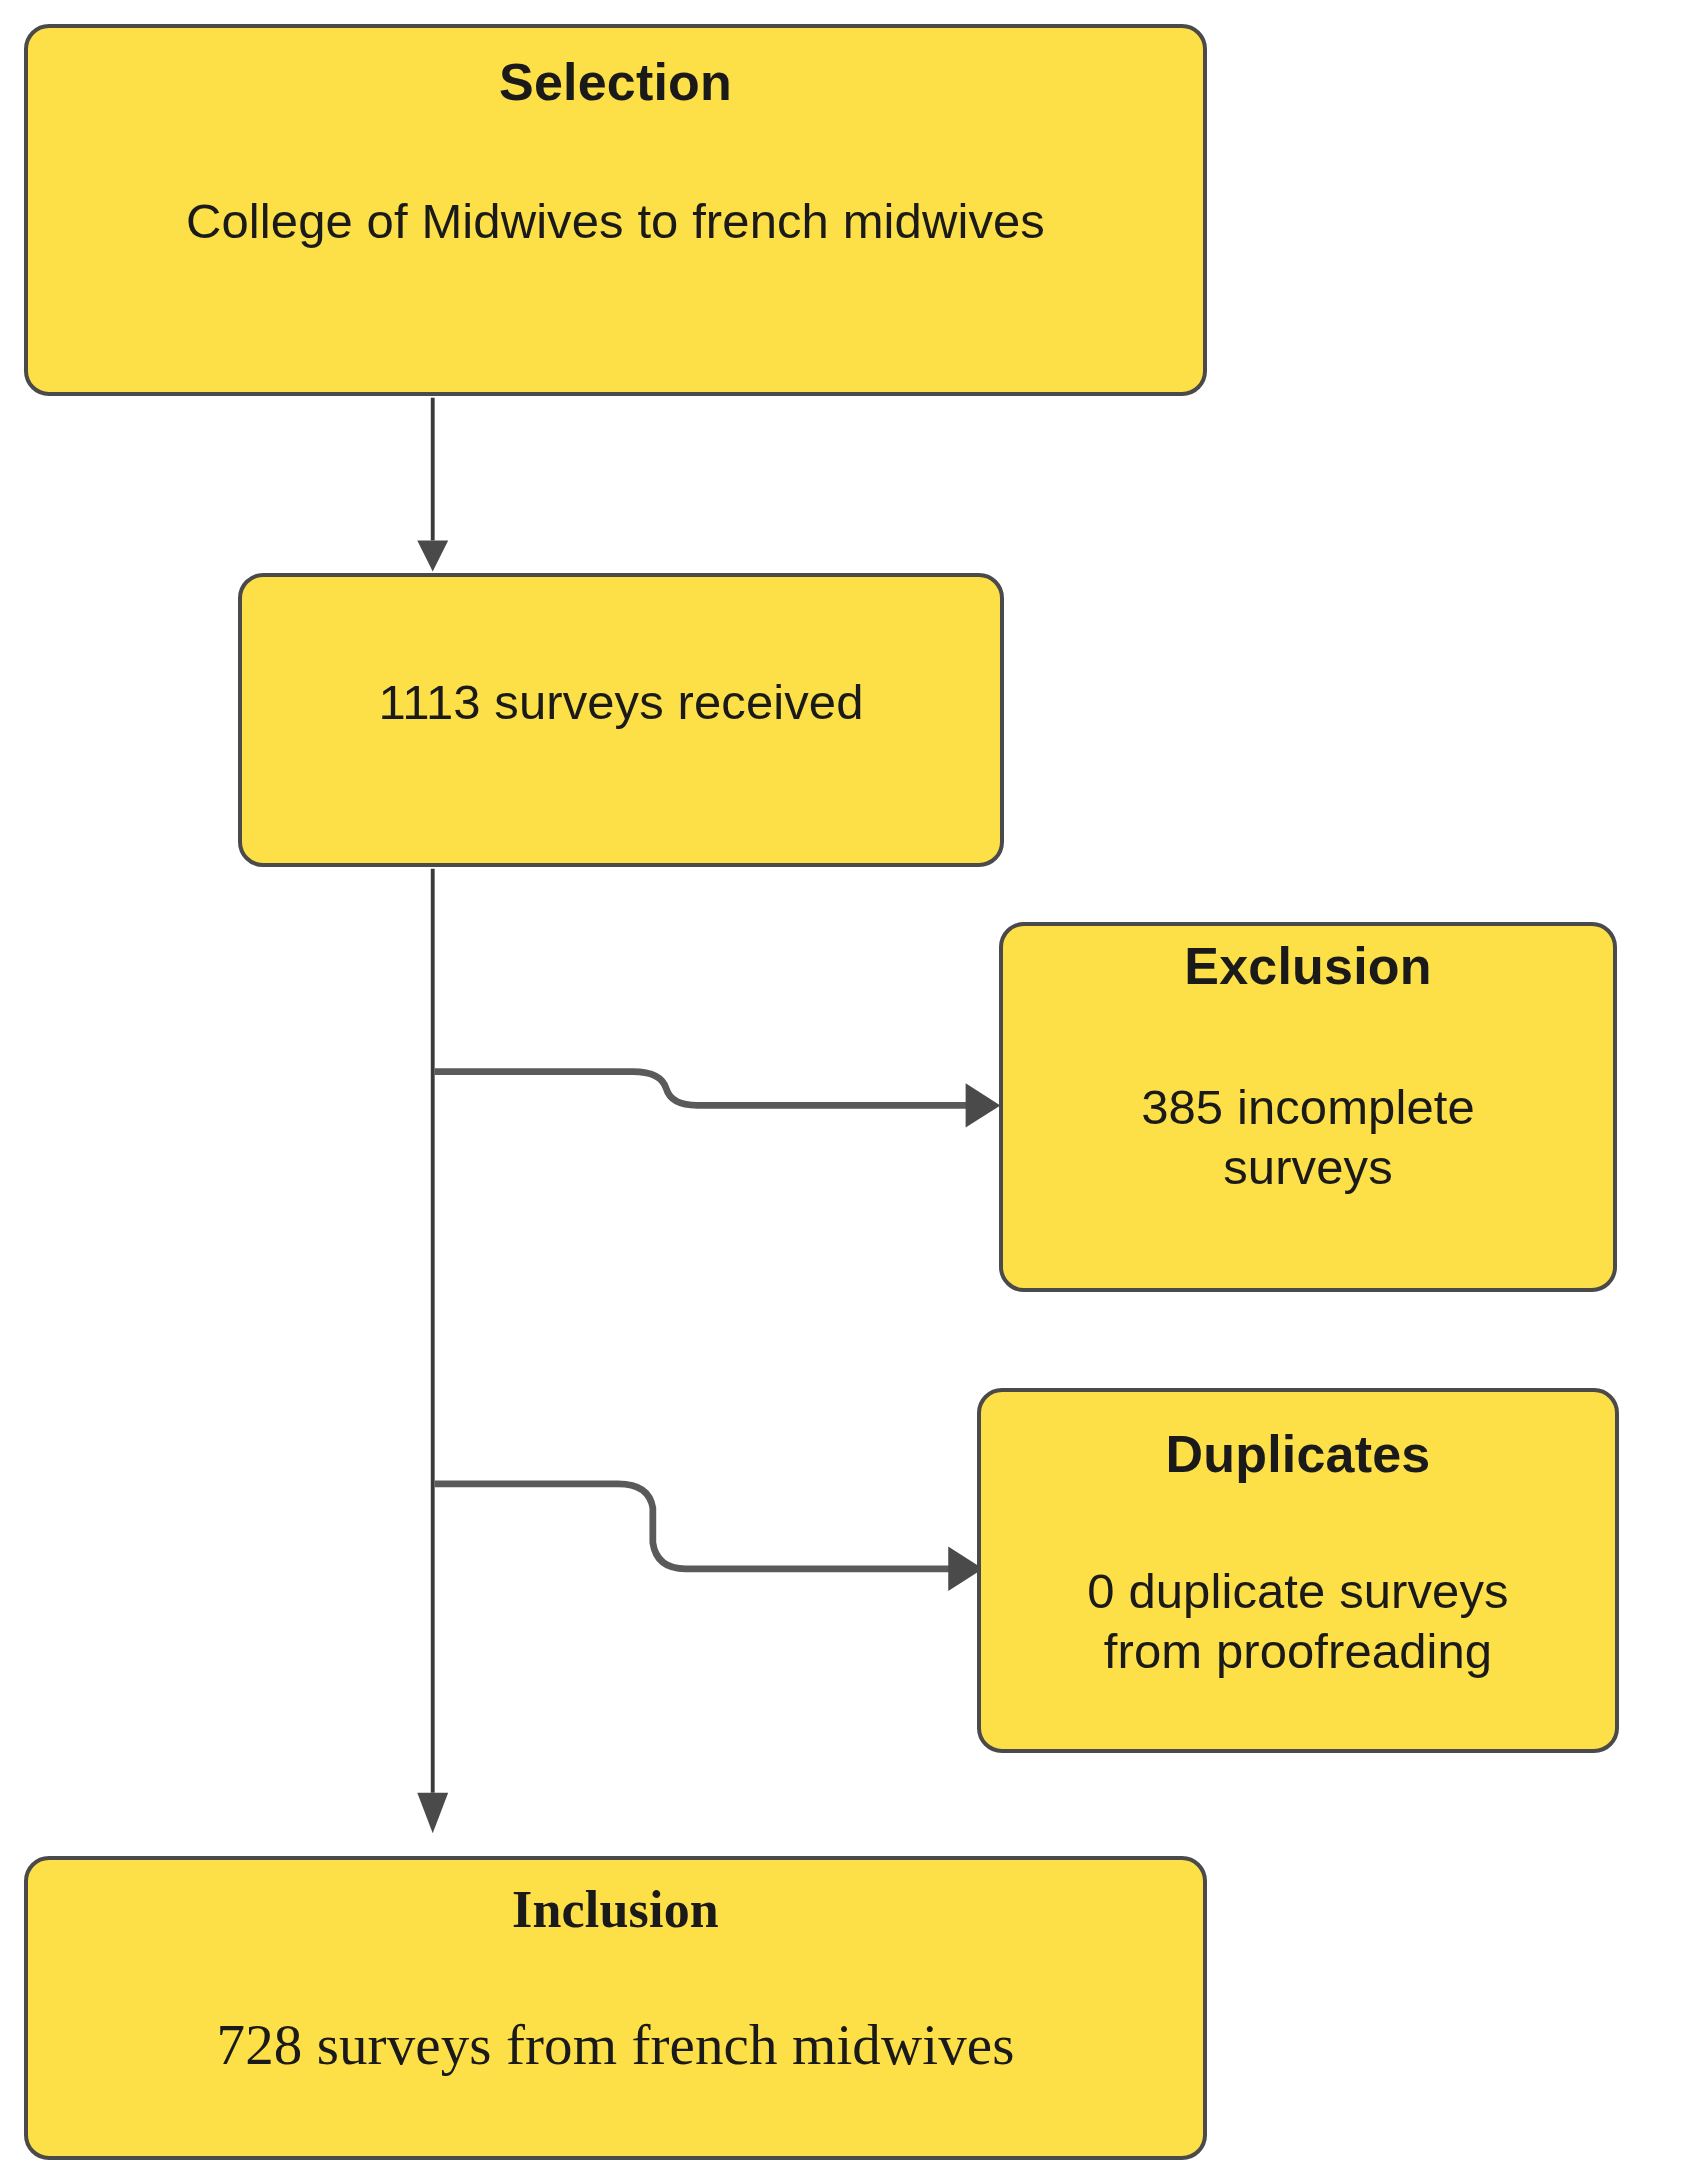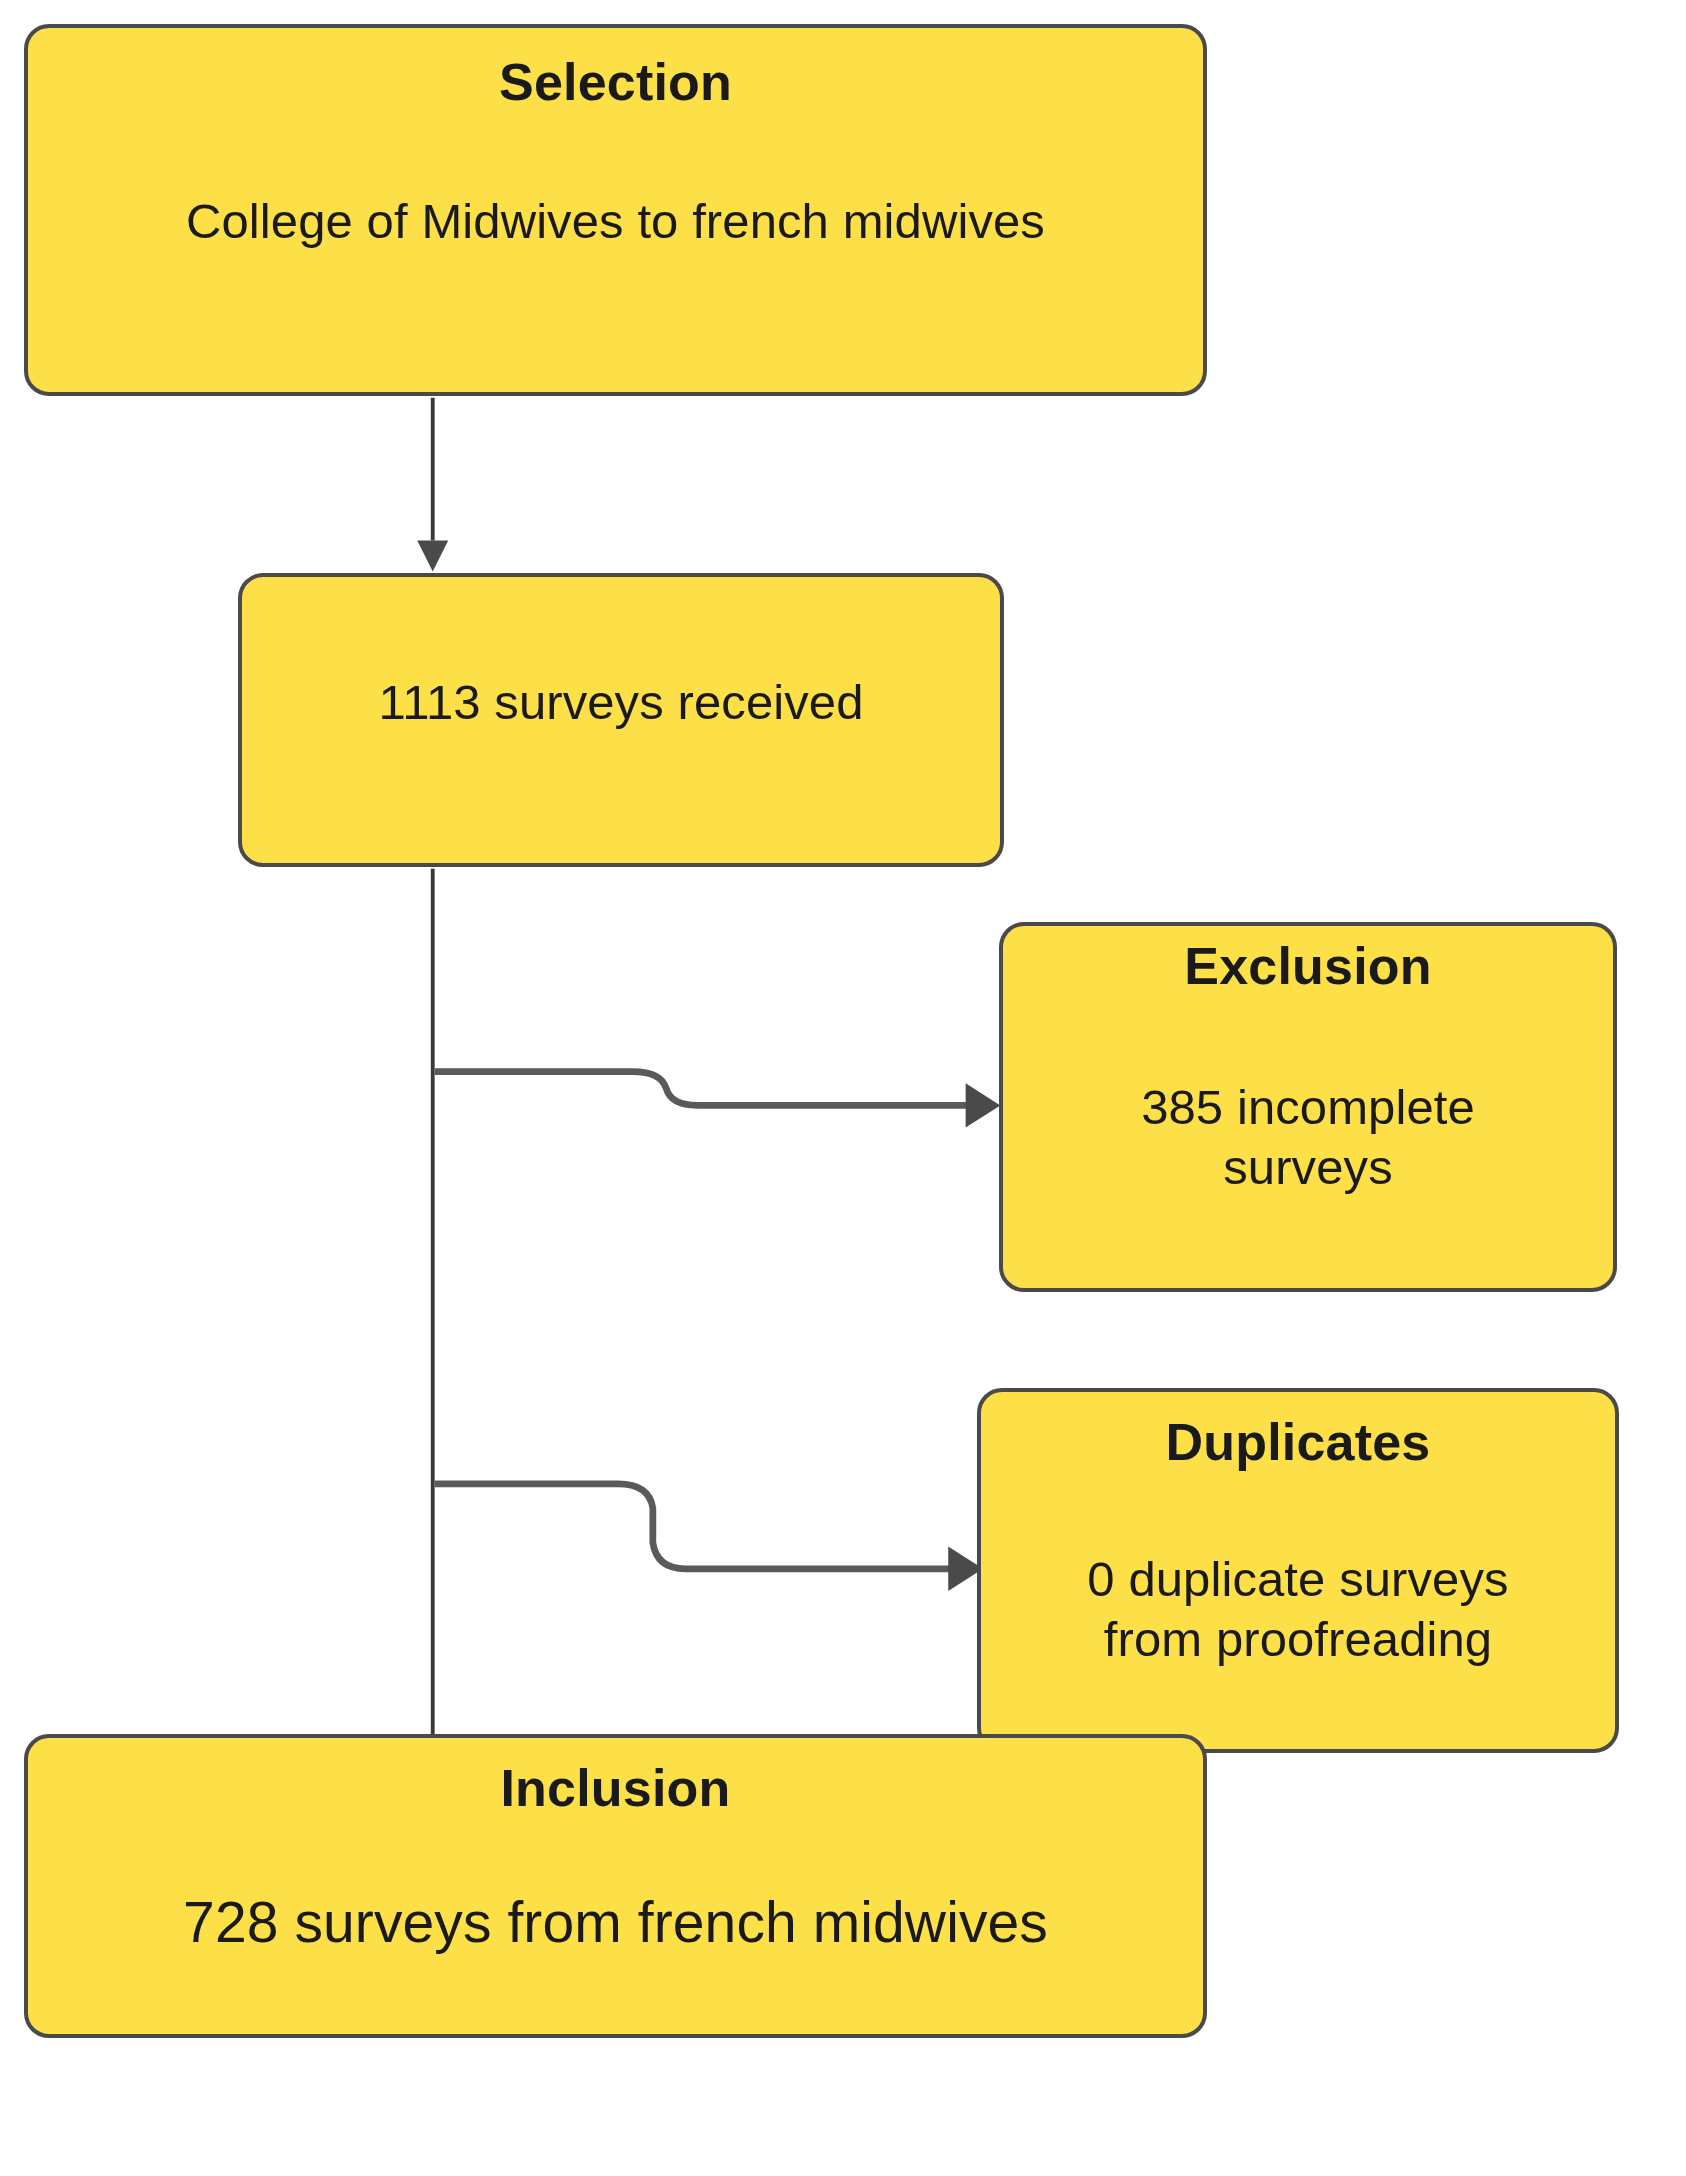--- a/index.html
+++ b/index.html
@@ -57,26 +57,27 @@
     left: 999px; top: 922px; width: 618px; height: 370px;
     padding-top: 11px;
   }
   #node-exclusion .title { font-size: 52px; }
   #node-exclusion .body  { font-size: 49px; margin-top: 83px; width: 502px; }
 
   #node-duplicates {
     left: 977px; top: 1388px; width: 642px; height: 365px;
     padding-top: 21px;
   }
-  #node-duplicates .title { font-size: 52px; }
+  #node-duplicates .title { font-size: 52px; margin-top: 12px; }
   #node-duplicates .body  { font-size: 49px; margin-top: 79px; width: 579px; }
 
   #node-inclusion {
-    left: 24px;  top: 1734px; width: 1183px; height: 304px;
+    left: 24px;  top: 1856px; width: 1183px; height: 304px;
     padding-top: 21px;
+    font-family: Liberation Serif, serif;
   }
   #node-inclusion .title { font-size: 52px; }
   #node-inclusion .body  { font-size: 57px; margin-top: 71px; width: 1110px; }
 
   
   #connectors {
     position: absolute;
     left: 0; top: 0;
     width: 1687px; height: 2176px;
     pointer-events: none;

